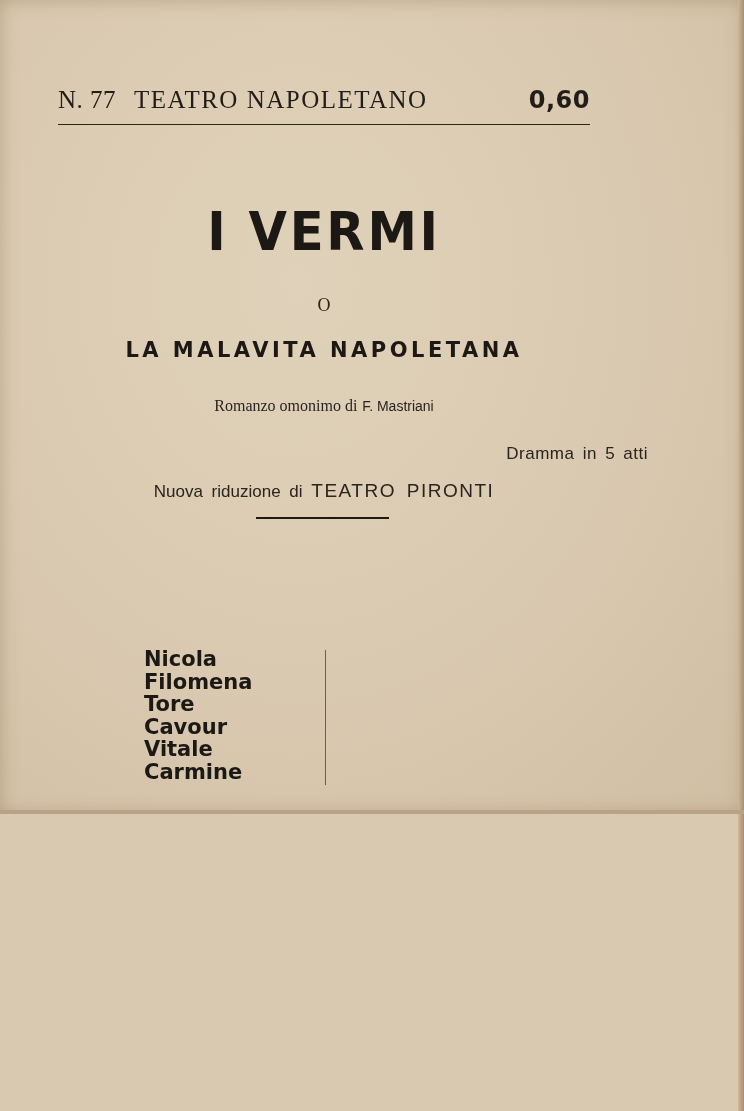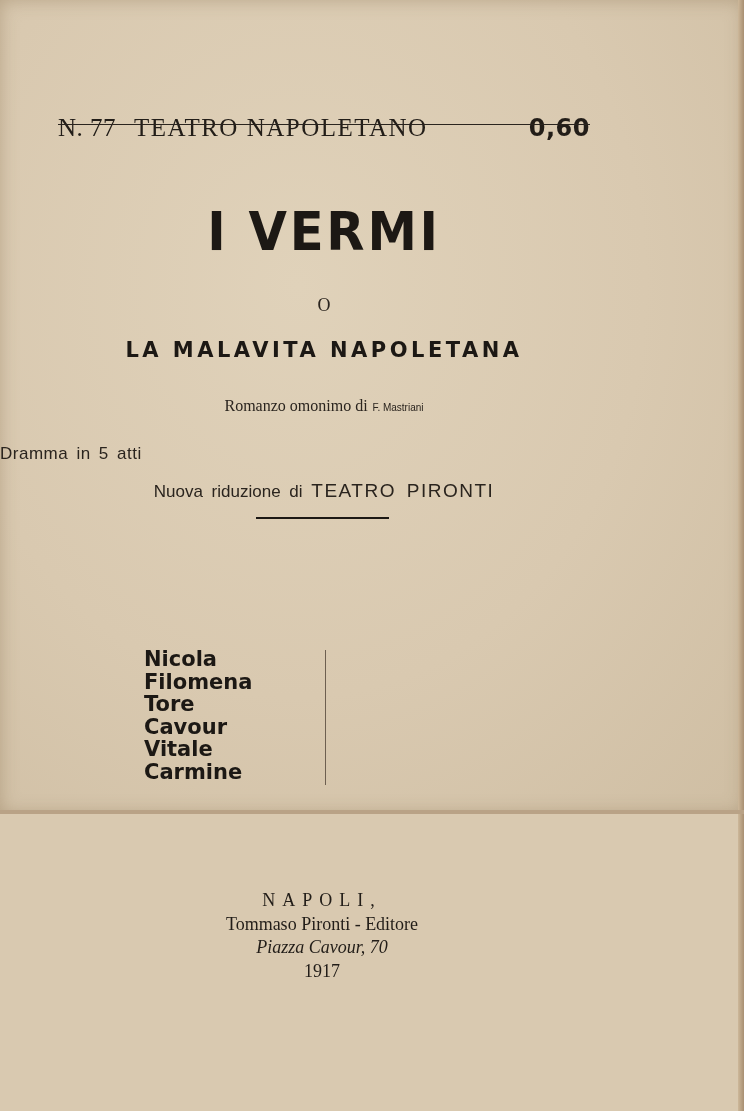--- a/index.html
+++ b/index.html
@@ -45,21 +45,21 @@
       width: 532px;
       display: flex;
       align-items: baseline;
       justify-content: space-between;
       font-family: "Liberation Serif", serif;
       font-size: 25px;
       letter-spacing: 1px;
       color: #221d18;
     }
     .series .num { letter-spacing: 0.5px; }
-    .series .title { flex: 1; text-align: left; padding-left: 18px; letter-spacing: 1.5px; margin-top: 28px; }
+    .series .title { flex: 1; text-align: left; padding-left: 18px; letter-spacing: 1.5px; }
     .series .price {
       font-family: "DejaVu Sans", sans-serif;
       font-weight: bold;
       font-size: 24px;
       letter-spacing: 0.5px;
     }
     .series-rule {
       position: absolute;
       left: 58px;
       top: 124px;
@@ -104,27 +104,27 @@
     }
     .novel-credit {
       position: absolute;
       left: 0; top: 397px;
       width: 648px;
       text-align: center;
       font-size: 15px;
       color: #2a241e;
     }
     .novel-credit .serif-part { font-family: "Liberation Serif", serif; font-size: 16px; }
-    .novel-credit .sans-part { font-family: "Liberation Sans", sans-serif; font-size: 10px; text-align: center; }
+    .novel-credit .sans-part { font-family: "Liberation Sans", sans-serif; font-size: 14px; text-align: center; }
 
     .drama {
       position: absolute;
       left: 0; top: 444px;
       width: 648px;
-      text-align: left;
+      text-align: right;
       font-family: "Liberation Sans", sans-serif;
       font-size: 17px;
       letter-spacing: 0.5px;
       color: #2a241e;
       word-spacing: 3px;
     }
     .adaptation {
       position: absolute;
       left: 0; top: 480px;
       width: 648px;
@@ -222,19 +222,13 @@
   <div class="cast-col left">
     <div>Nicola</div>
     <div>Filomena</div>
     <div>Tore</div>
     <div>Cavour</div>
     <div>Vitale</div>
     <div>Carmine</div>
   </div>
   <div class="cast-divider"></div>
 
-  <div class="imprint">
-    <div class="city">NAPOLI,</div>
-    <div>Tommaso Pironti - Editore</div>
-    <div class="address">Piazza Cavour, 70</div>
-    <div>1917</div>
-  </div>
 </div>
 
 </body></html>

